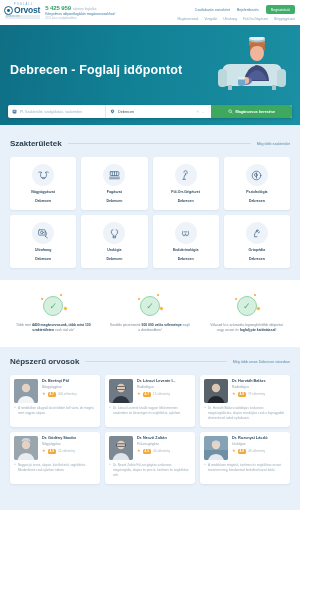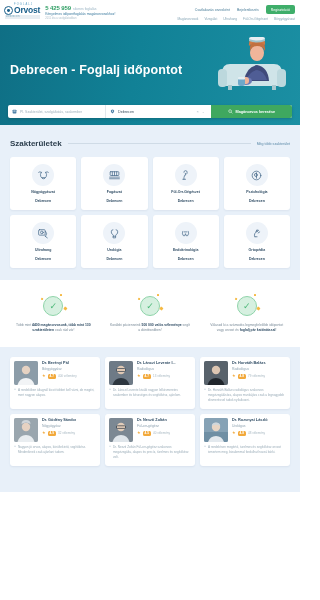--- a/index.html
+++ b/index.html
@@ -393,20 +393,25 @@
         <span class="spark s2"></span>
       </span>
       <span class="ben-txt">
         <span>Válaszd ki a számodra legmegfelelőbb időpontot vagy orvost és </span><b>foglalj pár kattintással</b><span>!</span>
       </span>
     </div>
 
   </div>
 
   <div class="sec-light">
+    <div class="sec-head">
+      <span class="sec-title">Népszerű orvosok</span>
+      <span class="sec-rule"></span>
+      <a href="#" class="sec-link">Még több orvos Debrecen városban</a>
+    </div>
 
     <div class="doc-grid">
 
       <div class="doc-card">
         <div class="doc-top">
           <span class="doc-photo">
             <svg viewBox="0 0 24 24">
                 <rect width="24" height="24" fill="#8c9ca8"></rect>
                 <circle cx="12" cy="9" r="4.2" fill="#e6d2c2"></circle>
                 <path d="M3.5 24 q2-7 8.5-7 t8.5 7z" fill="#f2f4f6"></path>

